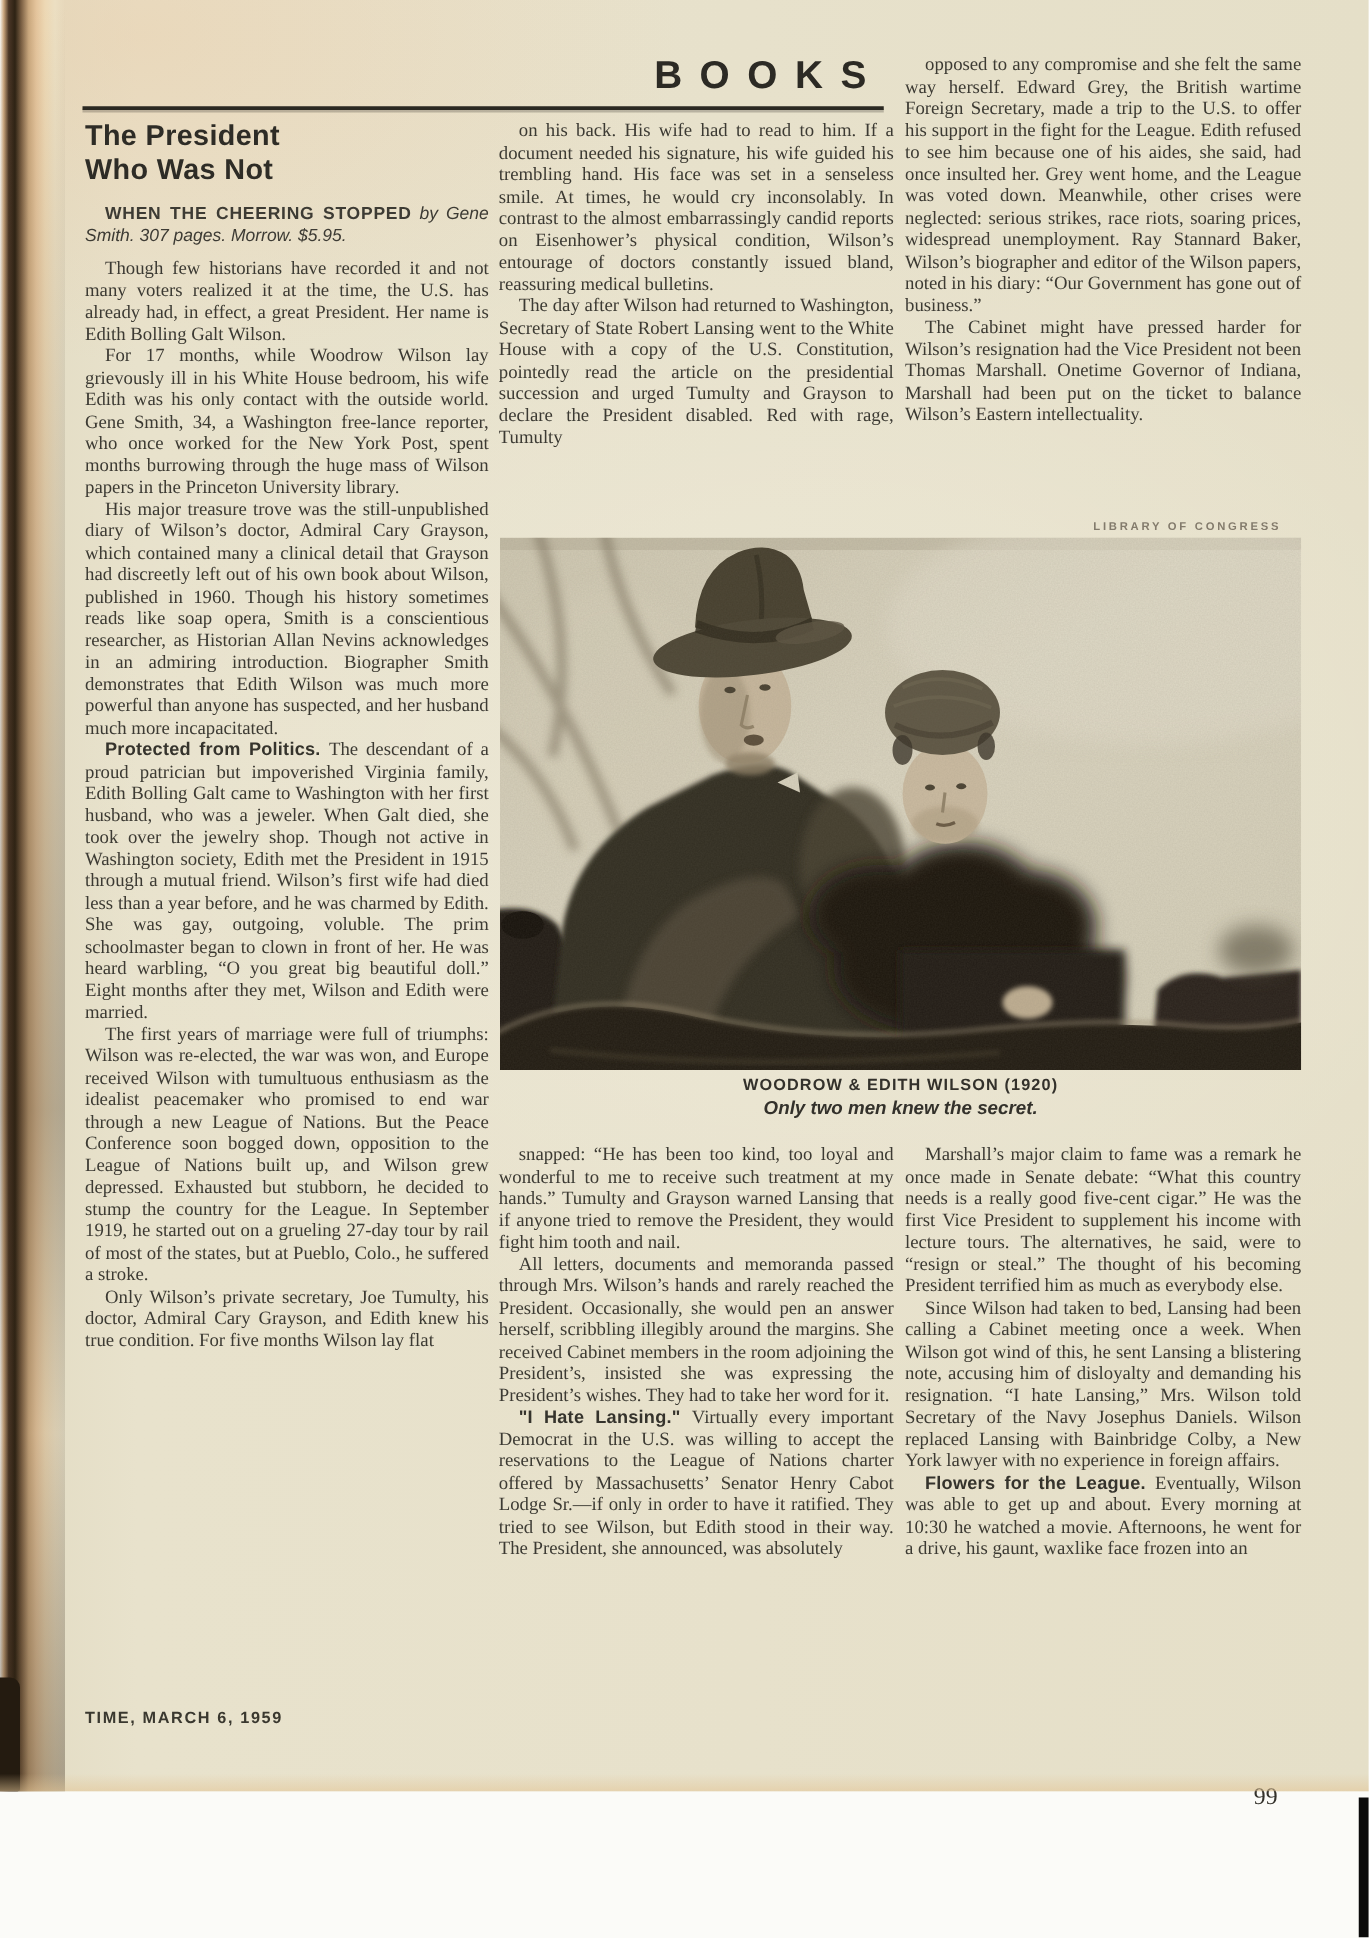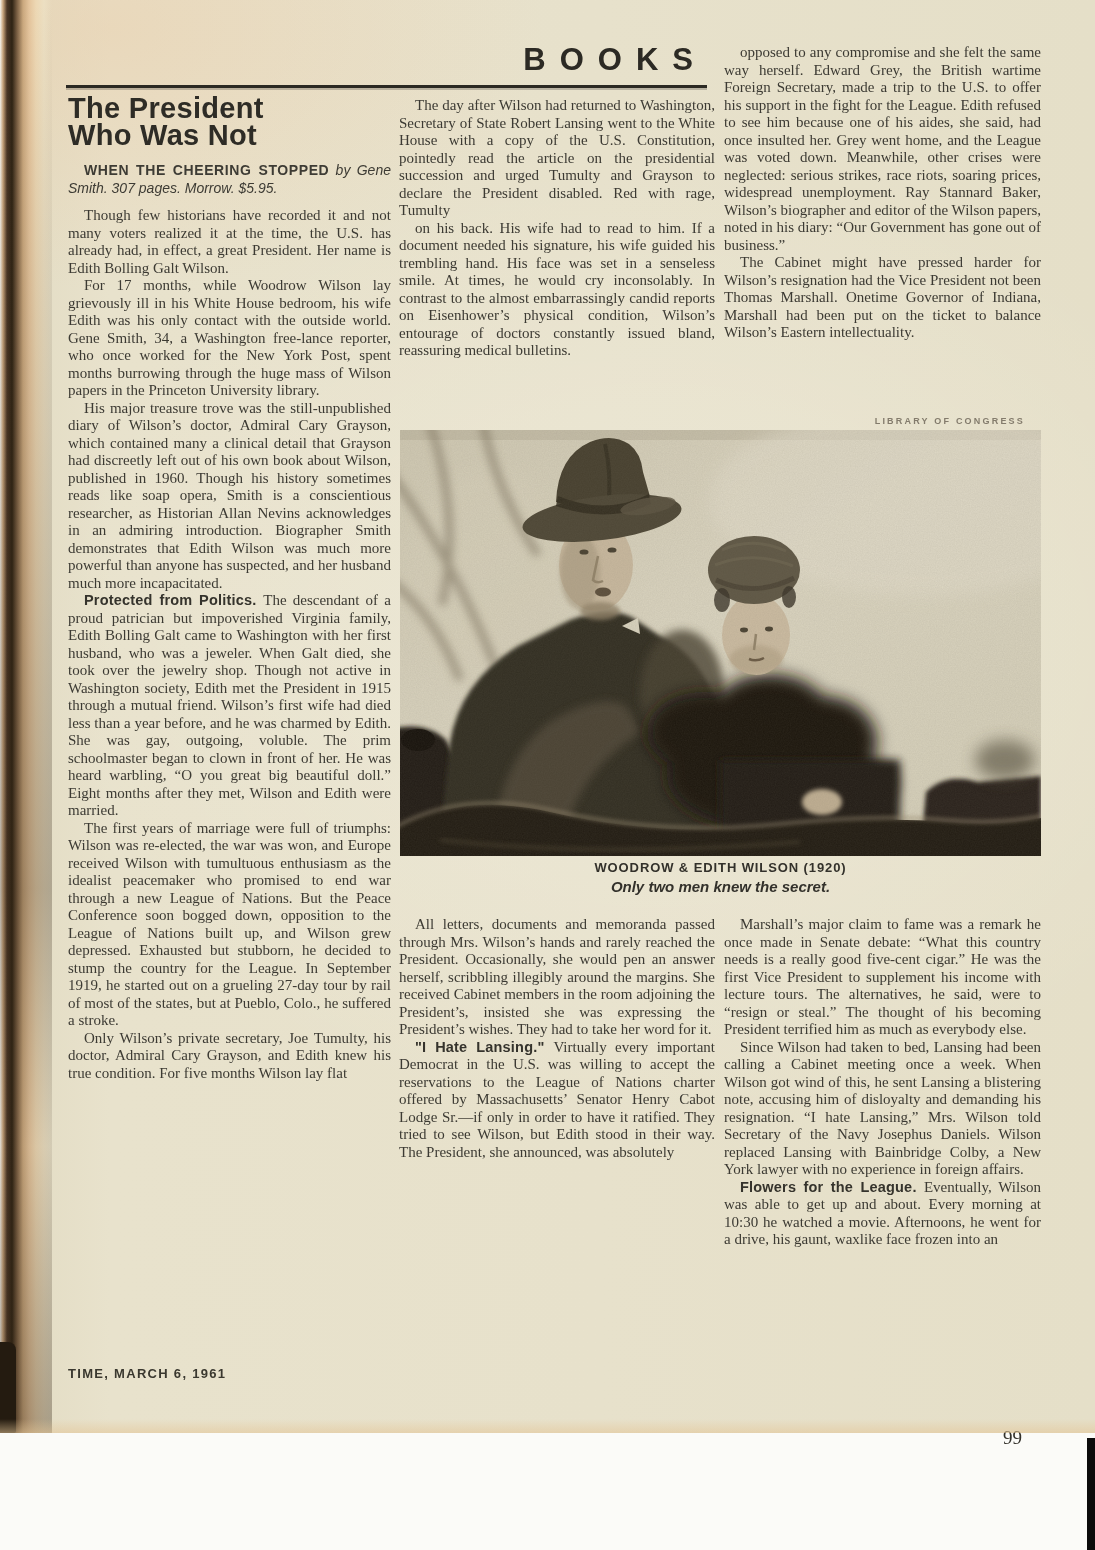--- a/index.html
+++ b/index.html
@@ -33,21 +33,21 @@
 
   .col { position:absolute; font-size:15px; line-height:17.5px; text-align:justify;
     color:#3c3a33; }
   .col p { text-indent:16px; }
   .col1   { left:68px;  top:95px;  width:323px; }
   .col2top{ left:399px; top:97px;  width:316px; }
   .col3top{ left:724px; top:44px;  width:317px; }
   .col2bot{ left:399px; top:916px; width:316px; }
   .col3bot{ left:724px; top:916px; width:317px; }
 
-  .article-title { font-family:"Liberation Sans", sans-serif; font-weight:700; font-size:29px;
+  .article-title { font-family:"Liberation Sans", sans-serif; font-weight:700; font-size:23px;
     line-height:27px; letter-spacing:0.3px; color:#2e2c26; margin-bottom:13px; text-align:left; }
   .byline { font-family:"Liberation Sans", sans-serif; font-size:14px; line-height:17.5px;
     color:#3d3b34; margin-bottom:10px; text-indent:20px; }
   .byline .bk { letter-spacing:0.6px;font-weight:bold; }
   .byline .it { font-style:italic; }
   .lead { font-family:"Liberation Sans", sans-serif; font-weight:700; font-size:14.5px;
     letter-spacing:0.2px; color:#35332c; }
 
   .credit { position:absolute; left:722px; top:416px; width:303px; text-align:right;
     font-family:"Liberation Sans", sans-serif; font-size:9px; font-weight:700;
@@ -88,22 +88,22 @@
         <p>Though few historians have recorded it and not many voters realized it at the time, the U.S. has already had, in effect, a great President. Her name is Edith Bolling Galt Wilson.</p>
         <p>For 17 months, while Woodrow Wilson lay grievously ill in his White House bedroom, his wife Edith was his only contact with the outside world. Gene Smith, 34, a Washington free-lance reporter, who once worked for the New York Post, spent months burrowing through the huge mass of Wilson papers in the Princeton University library.</p>
         <p>His major treasure trove was the still-unpublished diary of Wilson’s doctor, Admiral Cary Grayson, which contained many a clinical detail that Grayson had discreetly left out of his own book about Wilson, published in 1960. Though his history sometimes reads like soap opera, Smith is a conscientious researcher, as Historian Allan Nevins acknowledges in an admiring introduction. Biographer Smith demonstrates that Edith Wilson was much more powerful than anyone has suspected, and her husband much more incapacitated.</p>
         <p><b class="lead">Protected from Politics. </b>The descendant of a proud patrician but impoverished Virginia family, Edith Bolling Galt came to Washington with her first husband, who was a jeweler. When Galt died, she took over the jewelry shop. Though not active in Washington society, Edith met the President in 1915 through a mutual friend. Wilson’s first wife had died less than a year before, and he was charmed by Edith. She was gay, outgoing, voluble. The prim schoolmaster began to clown in front of her. He was heard warbling, “O you great big beautiful doll.” Eight months after they met, Wilson and Edith were married.</p>
         <p>The first years of marriage were full of triumphs: Wilson was re-elected, the war was won, and Europe received Wilson with tumultuous enthusiasm as the idealist peacemaker who promised to end war through a new League of Nations. But the Peace Conference soon bogged down, opposition to the League of Nations built up, and Wilson grew depressed. Exhausted but stubborn, he decided to stump the country for the League. In September 1919, he started out on a grueling 27-day tour by rail of most of the states, but at Pueblo, Colo., he suffered a stroke.</p>
         <p>Only Wilson’s private secretary, Joe Tumulty, his doctor, Admiral Cary Grayson, and Edith knew his true condition. For five months Wilson lay flat</p>
       </div>
   </div>
 
   <div class="col col2top">
+      <p>on his back. His wife had to read to him. If a document needed his signature, his wife guided his trembling hand. His face was set in a senseless smile. At times, he would cry inconsolably. In contrast to the almost embarrassingly candid reports on Eisenhower’s physical condition, Wilson’s entourage of doctors constantly issued bland, reassuring medical bulletins.</p>
       <p>The day after Wilson had returned to Washington, Secretary of State Robert Lansing went to the White House with a copy of the U.S. Constitution, pointedly read the article on the presidential succession and urged Tumulty and Grayson to declare the President disabled. Red with rage, Tumulty</p>
-      <p>on his back. His wife had to read to him. If a document needed his signature, his wife guided his trembling hand. His face was set in a senseless smile. At times, he would cry inconsolably. In contrast to the almost embarrassingly candid reports on Eisenhower’s physical condition, Wilson’s entourage of doctors constantly issued bland, reassuring medical bulletins.</p>
     </div>
   <div class="col col3top">
       <p>opposed to any compromise and she felt the same way herself. Edward Grey, the British wartime Foreign Secretary, made a trip to the U.S. to offer his support in the fight for the League. Edith refused to see him because one of his aides, she said, had once insulted her. Grey went home, and the League was voted down. Meanwhile, other crises were neglected: serious strikes, race riots, soaring prices, widespread unemployment. Ray Stannard Baker, Wilson’s biographer and editor of the Wilson papers, noted in his diary: “Our Government has gone out of business.”</p>
       <p>The Cabinet might have pressed harder for Wilson’s resignation had the Vice President not been Thomas Marshall. Onetime Governor of Indiana, Marshall had been put on the ticket to balance Wilson’s Eastern intellectuality.</p>
     </div>
 
   <div class="credit">LIBRARY OF CONGRESS</div>
 
   <div class="photo">
     <svg width="641" height="426" viewBox="0 0 641 426">
@@ -199,28 +199,29 @@
       <rect width="641" height="426" filter="url(#grain)" opacity="0.28"></rect>
     </svg>
   </div>
 
   <div class="caption">
     <div class="cap1">WOODROW &amp; EDITH WILSON (1920)</div>
     <div class="cap2">Only two men knew the secret.</div>
   </div>
 
   <div class="col col2bot">
+      <p>snapped: “He has been too kind, too loyal and wonderful to me to receive such treatment at my hands.” Tumulty and Grayson warned Lansing that if anyone tried to remove the President, they would fight him tooth and nail.</p>
       <p>All letters, documents and memoranda passed through Mrs. Wilson’s hands and rarely reached the President. Occasionally, she would pen an answer herself, scribbling illegibly around the margins. She received Cabinet members in the room adjoining the President’s, insisted she was expressing the President’s wishes. They had to take her word for it.</p>
       <p><b class="lead">"I Hate Lansing." </b>Virtually every important Democrat in the U.S. was willing to accept the reservations to the League of Nations charter offered by Massachusetts’ Senator Henry Cabot Lodge Sr.—if only in order to have it ratified. They tried to see Wilson, but Edith stood in their way. The President, she announced, was absolutely</p>
     </div>
   <div class="col col3bot">
       <p>Marshall’s major claim to fame was a remark he once made in Senate debate: “What this country needs is a really good five-cent cigar.” He was the first Vice President to supplement his income with lecture tours. The alternatives, he said, were to “resign or steal.” The thought of his becoming President terrified him as much as everybody else.</p>
       <p>Since Wilson had taken to bed, Lansing had been calling a Cabinet meeting once a week. When Wilson got wind of this, he sent Lansing a blistering note, accusing him of disloyalty and demanding his resignation. “I hate Lansing,” Mrs. Wilson told Secretary of the Navy Josephus Daniels. Wilson replaced Lansing with Bainbridge Colby, a New York lawyer with no experience in foreign affairs.</p>
       <p><b class="lead">Flowers for the League. </b>Eventually, Wilson was able to get up and about. Every morning at 10:30 he watched a movie. Afternoons, he went for a drive, his gaunt, waxlike face frozen into an</p>
     </div>
 
-  <div class="footer-left">TIME, MARCH 6, 1961</div>
+  <div class="footer-left">TIME, MARCH 6, 1959</div>
   <div class="page-number">99</div>
 
   <div class="corner-bl"></div>
 </div>
 
 <div class="strip-br"></div>
 
 </body></html>

